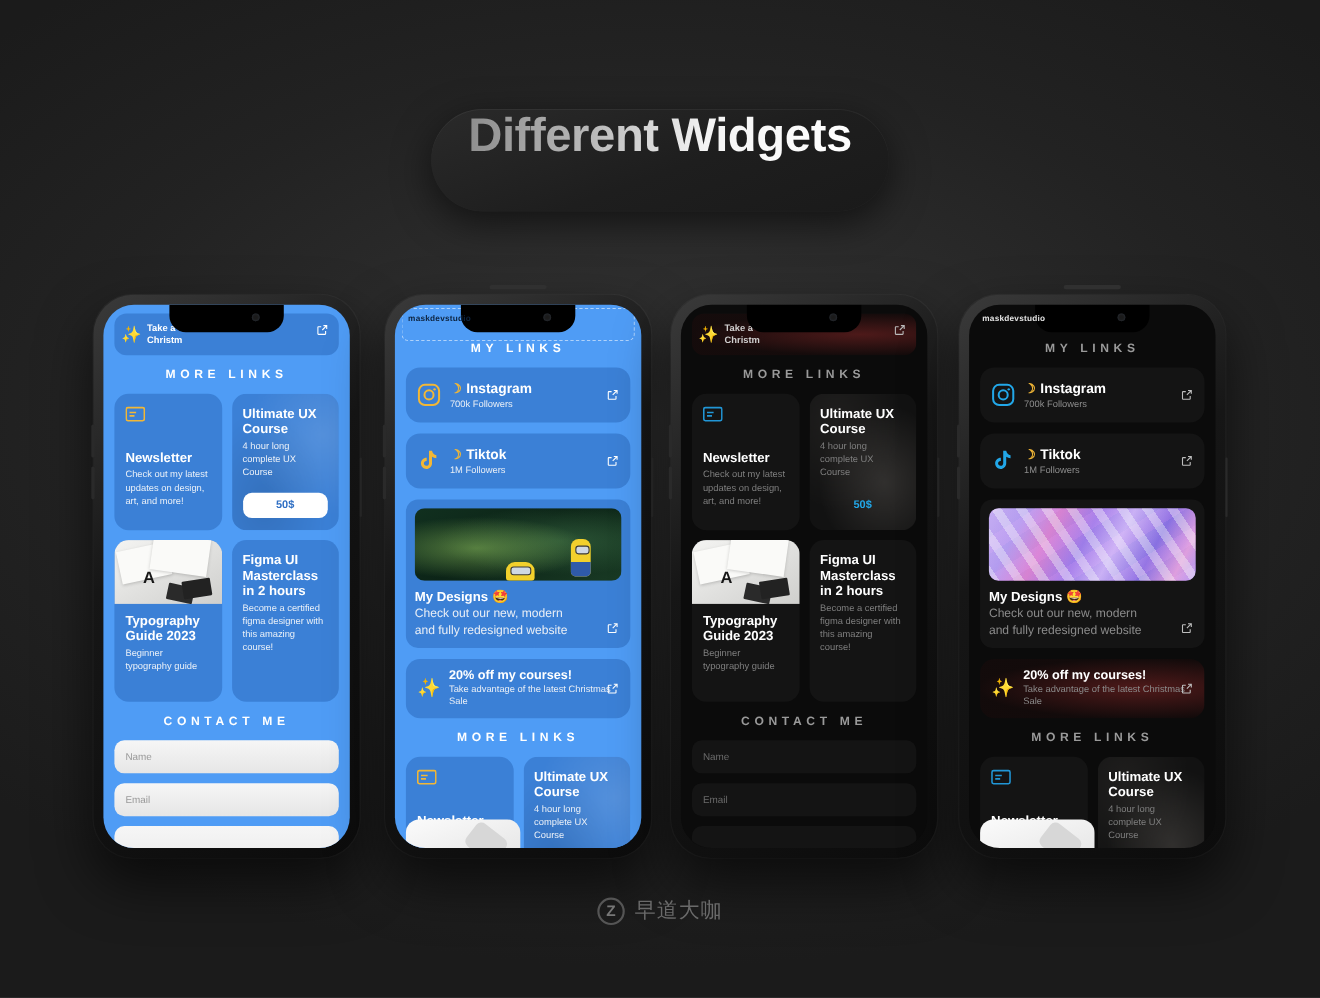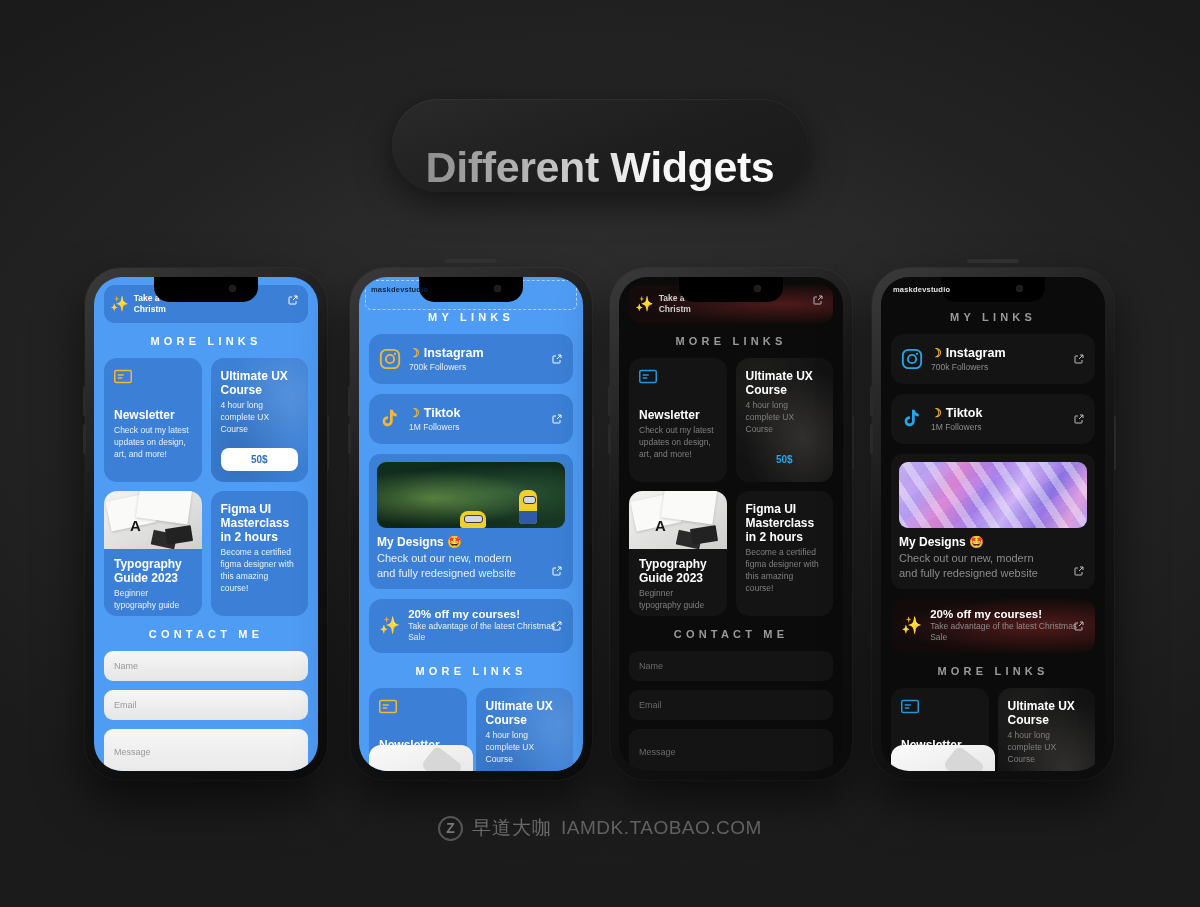--- a/index.html
+++ b/index.html
@@ -16,21 +16,21 @@
   }
 
   
   #title-pill {
     position: absolute;
     left: 392px; top: 99px;
     width: 416px; height: 93px;
     border-radius: 47px;
     background: linear-gradient(160deg, #2a2a2a 0%, #1e1e1e 55%, #1a1a1a 100%);
     box-shadow: 0 10px 34px rgba(0,0,0,.55), inset 0 1px 0 rgba(255,255,255,.05);
-    display: flex; align-items: flex-end; justify-content: center;
+    display: flex; align-items: flex-start; justify-content: center;
   }
   #title-text {
     font-size: 43px; font-weight: bold; letter-spacing: -0.4px;
     background: linear-gradient(100deg, #8d8d8d 0%, #b8b8b8 32%, #f4f4f4 62%, #ffffff 100%);
     -webkit-background-clip: text; background-clip: text;
     -webkit-text-fill-color: transparent; color: transparent;
     white-space: nowrap;
   }
 
   
@@ -221,21 +221,21 @@
   }
   .photo-img .sheet {
     position: absolute; background: #fafaf8;
     box-shadow: 0 1px 3px rgba(0,0,0,.18);
   }
   .photo-img .s1 { left: 4px; top: 6px; width: 46px; height: 30px; transform: rotate(-12deg); }
   .photo-img .s2 { left: 34px; top: -4px; width: 52px; height: 34px; transform: rotate(8deg); }
   .photo-img .card-a { position: absolute; right: 10px; bottom: 6px; width: 26px; height: 16px; background: #222; transform: rotate(-9deg); border-radius: 1px; }
   .photo-img .card-b { position: absolute; right: 26px; bottom: 2px; width: 24px; height: 15px; background: #2a2a2a; transform: rotate(12deg); border-radius: 1px; }
   .photo-img .glyph { position: absolute; left: 26px; top: 26px; font-size: 15px; font-weight: bold; color: #171717; }
-  .photo-text { padding: 8px 10px 4px; }
+  .photo-text { padding: 8px 10px 26px; }
 
   
   .field {
     border-radius: 9px; margin-bottom: 9px;
     display: flex; align-items: center; padding: 15px 10px;
     font-size: 9px;
   }
   .field.light { background: linear-gradient(180deg,#f6f6f6,#e6e6e6); color: #9a9a9a; }
   .field.dark  { background: #141414; color: #6a6a6a; }
   .field.one { height: 27px; }
@@ -619,14 +619,13 @@
         </div>
       </div>
     </div>
     <div class="sliver"></div>
   </div>
 </div>
 
 <div id="watermark">
   <div id="wm-badge">Z</div>
   <div id="wm-cn">早道大咖</div>
-  <div id="wm-url">IAMDK.TAOBAO.COM</div>
 </div>
 
 </body></html>

